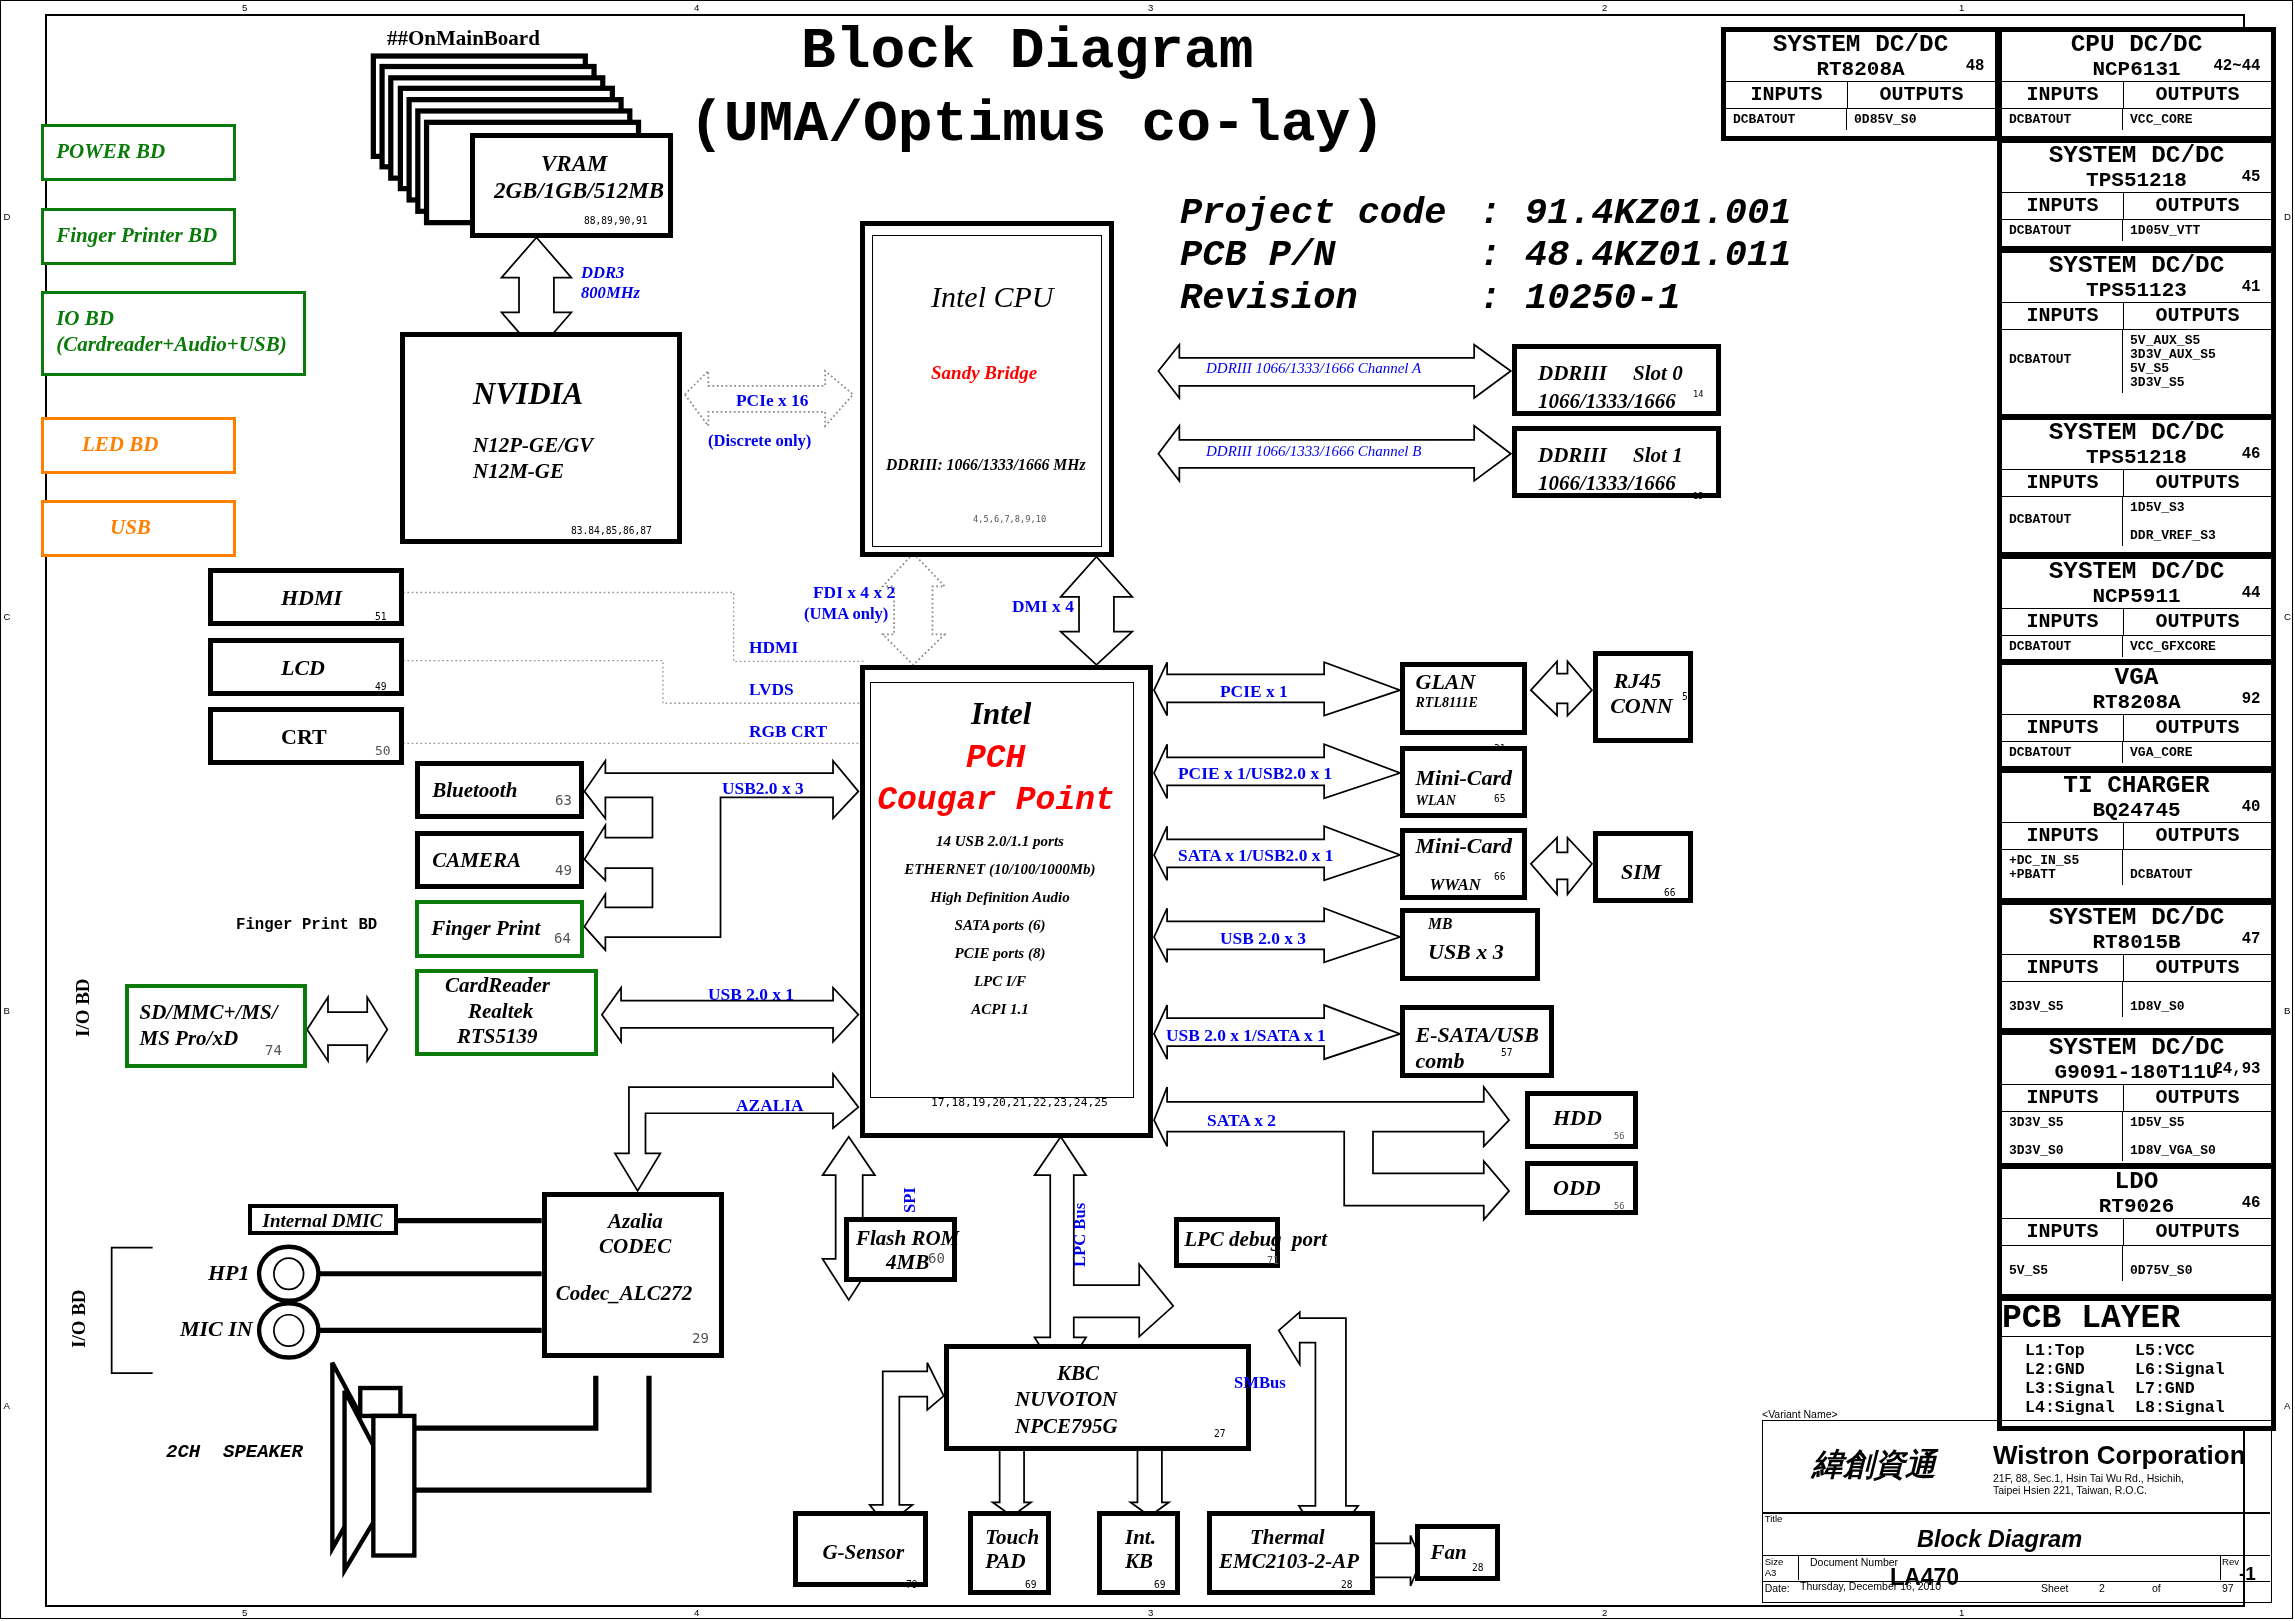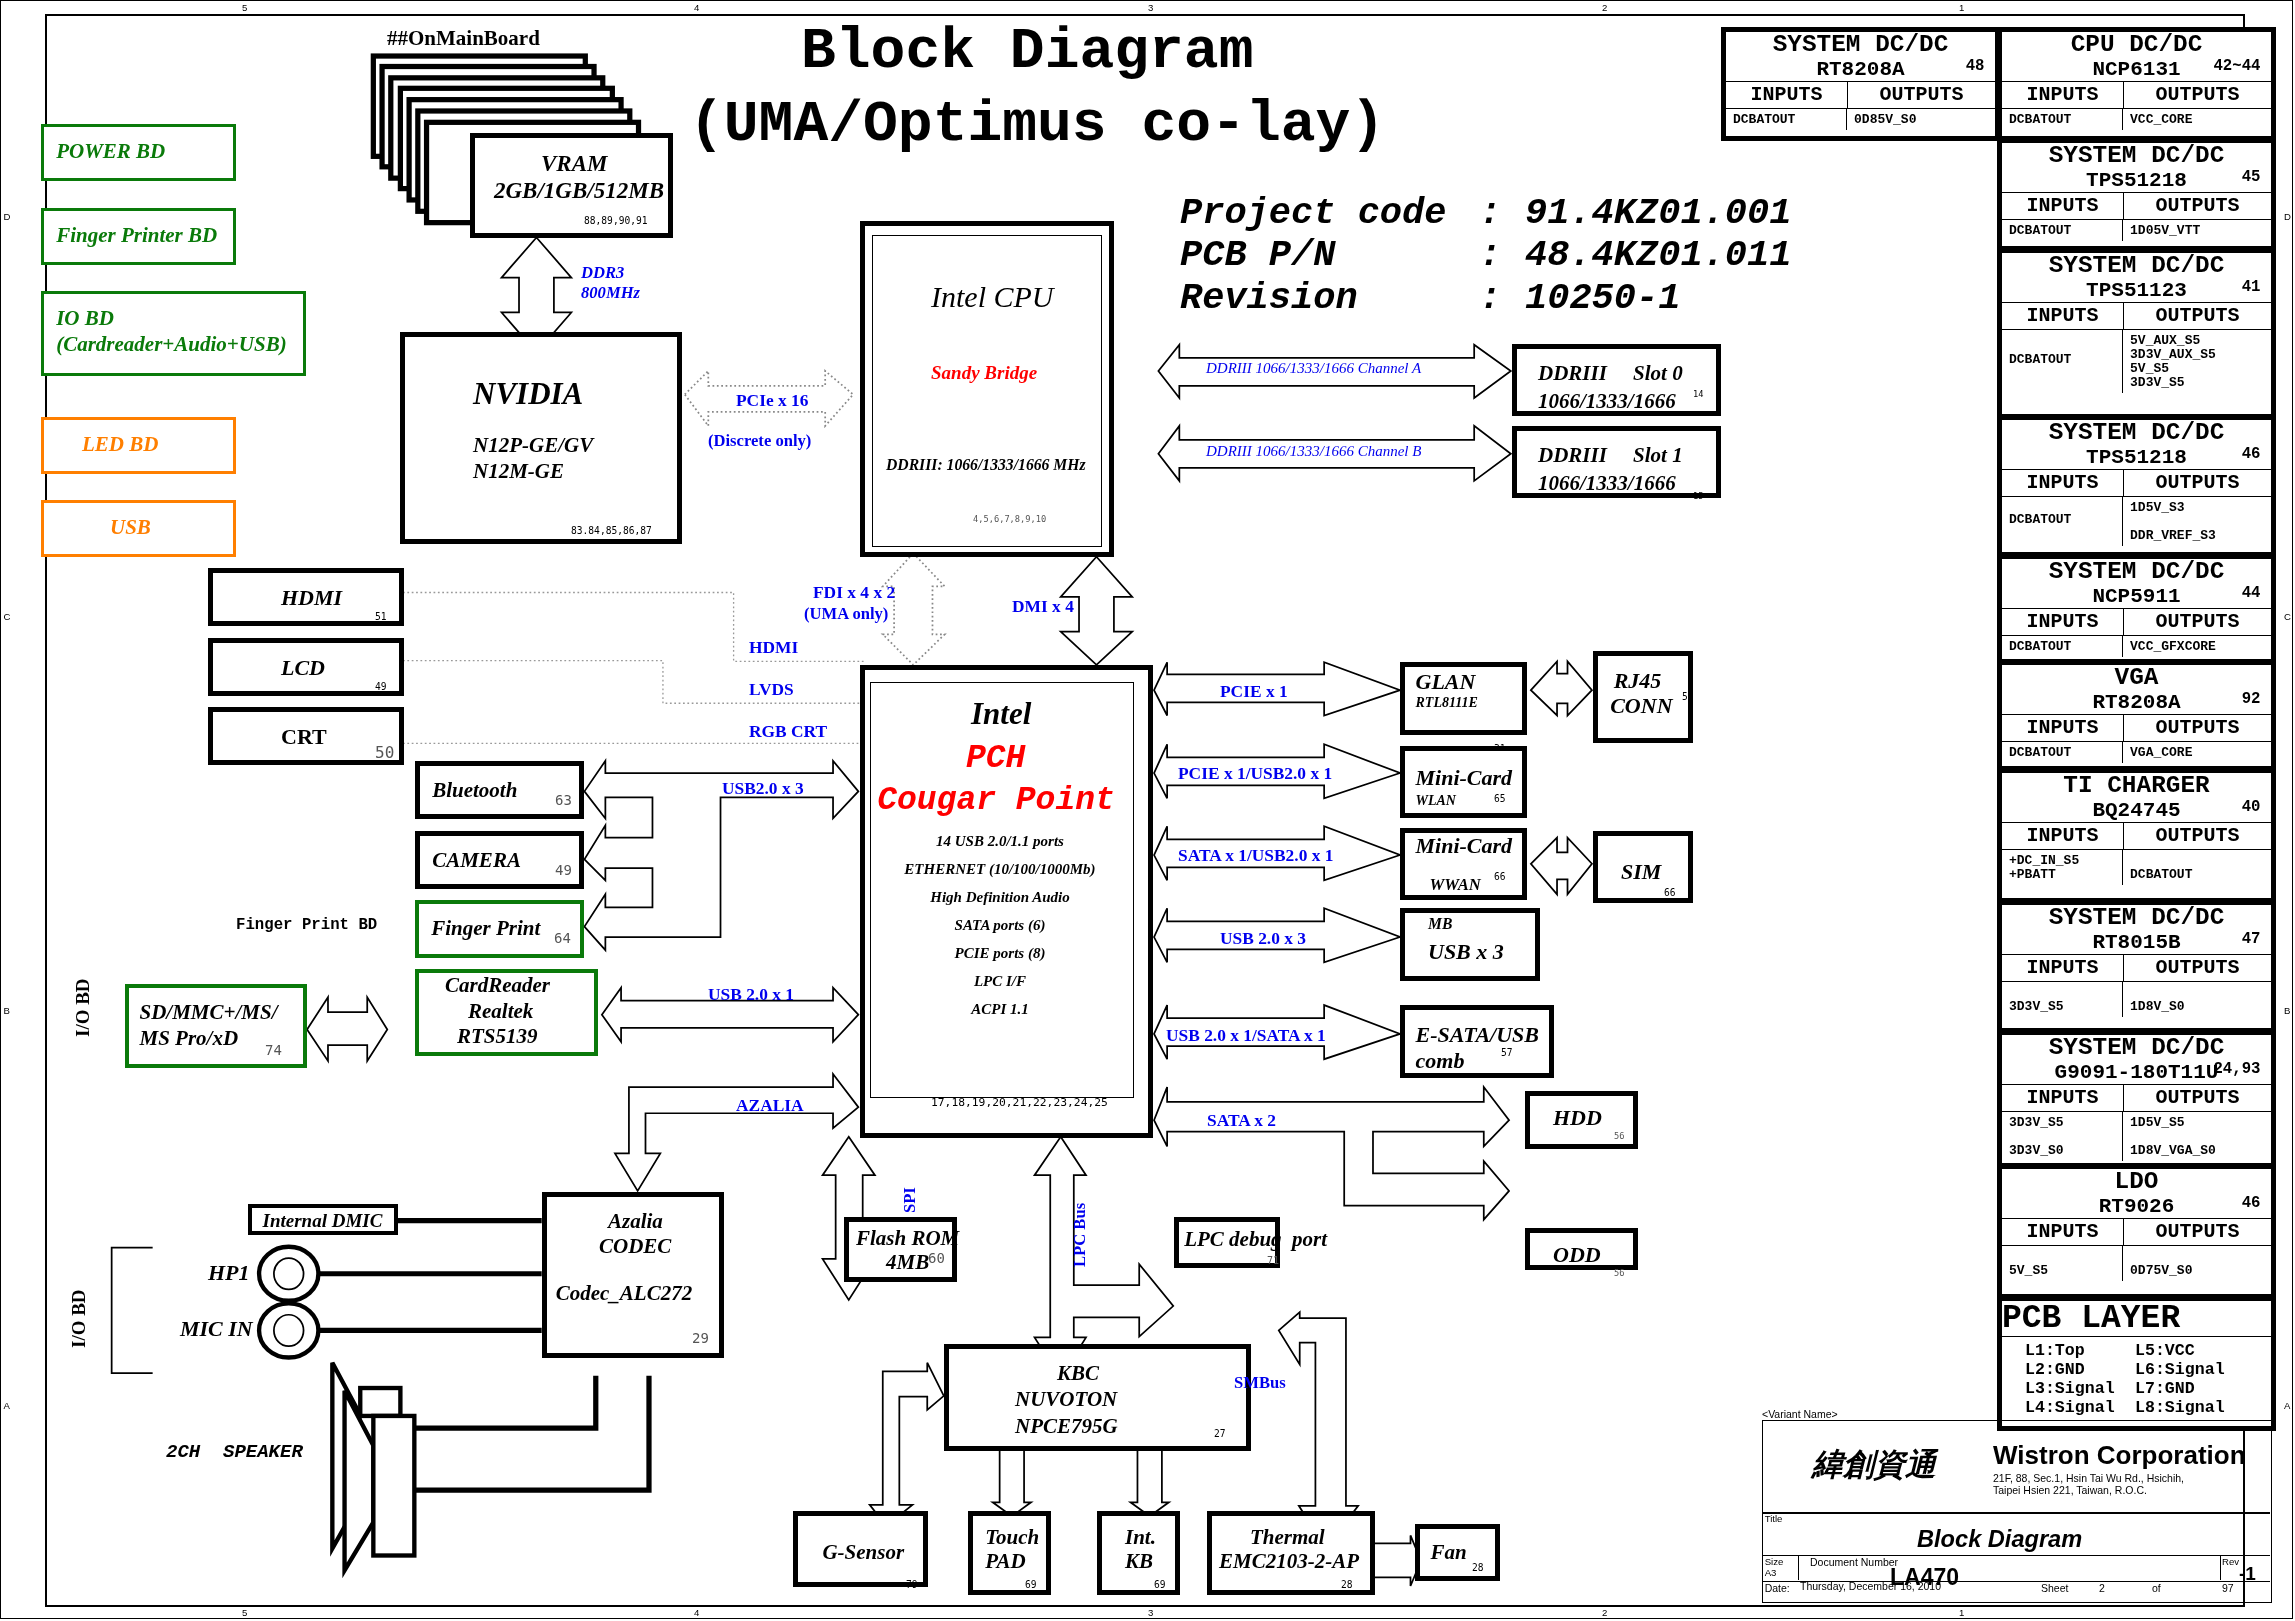--- a/index.html
+++ b/index.html
@@ -225,21 +225,21 @@
 <div class="box" style="left:208px;top:568px;width:196px;height:58px;">
   <span class="lbl" style="left:68px;top:12.2px;font-size:22px;">HDMI</span>
   <span class="pg" style="left:162px;top:38px;font-size:9.6px;">51</span>
 </div>
 <div class="box" style="left:208px;top:638px;width:196px;height:58px;">
   <span class="lbl" style="left:68px;top:12.2px;font-size:22px;">LCD</span>
   <span class="pg" style="left:162px;top:38px;font-size:9.6px;">49</span>
 </div>
 <div class="box" style="left:208px;top:707px;width:196px;height:58px;">
   <span class="lbl" style="left:68px;top:12.2px;font-size:22px;font-style:normal;">CRT</span>
-  <span class="pg pg-grey" style="left:162px;top:31px;font-size:16px;">50</span>
+  <span class="pg pg-grey" style="left:162px;top:31px;font-size:13px;">50</span>
 </div>
 <span class="blue" style="left:749px;top:637px;font-size:17.4px;">HDMI</span>
 <span class="blue" style="left:749px;top:679px;font-size:17.4px;">LVDS</span>
 <span class="blue" style="left:749px;top:721px;font-size:17.4px;">RGB CRT</span>
 
 <div class="box" style="left:860px;top:665px;width:293px;height:473px;">
   <div class="abs" style="left:5.2px;top:12.2px;width:262px;height:414px;border:1.7px solid #000;"></div>
   <span class="lbl" style="left:106px;top:26px;font-size:31px;">Intel</span>
   <span class="title-mono" style="left:101px;top:70px;font-size:33px;color:#ff0000;font-style:italic;">PCH</span>
   <span class="title-mono" style="left:12.2px;top:112px;font-size:33px;color:#ff0000;font-style:italic;">Cougar Point</span>
@@ -336,21 +336,21 @@
   <span class="lbl" style="left:10.5px;top:12.2px;font-size:22px;">E-SATA/USB</span>
   <span class="lbl" style="left:10.5px;top:38px;font-size:22px;">comb</span>
   <span class="pg" style="left:96px;top:37px;font-size:9.6px;">57</span>
 </div>
 
 <span class="blue" style="left:1207px;top:1110px;font-size:17.4px;">SATA  x 2</span>
 <div class="box" style="left:1525px;top:1091px;width:113px;height:58px;">
   <span class="lbl" style="left:23px;top:8.7px;font-size:22px;">HDD</span>
   <span class="pg pg-grey" style="left:84px;top:35px;font-size:8.7px;">56</span>
 </div>
-<div class="box" style="left:1525px;top:1228px;width:113px;height:42px;text-align:center;">
+<div class="box" style="left:1525px;top:1161px;width:113px;height:54px;text-align:center;">
   <span class="lbl" style="left:23px;top:8.7px;font-size:22px;">ODD</span>
   <span class="pg pg-grey" style="left:84px;top:35px;font-size:8.7px;">56</span>
 </div>
 
 <span class="blue" style="left:900px;top:1213px;font-size:16.6px;transform:rotate(-90deg);transform-origin:left top;">SPI</span>
 <div class="box" style="left:844px;top:1217px;width:113px;height:65px;">
   <span class="lbl" style="left:7px;top:3.5px;font-size:21px;">Flash ROM</span>
   <span class="lbl" style="left:37px;top:28px;font-size:21px;">4MB</span>
   <span class="pg pg-grey" style="left:79px;top:28px;font-size:14px;">60</span>
 </div>

